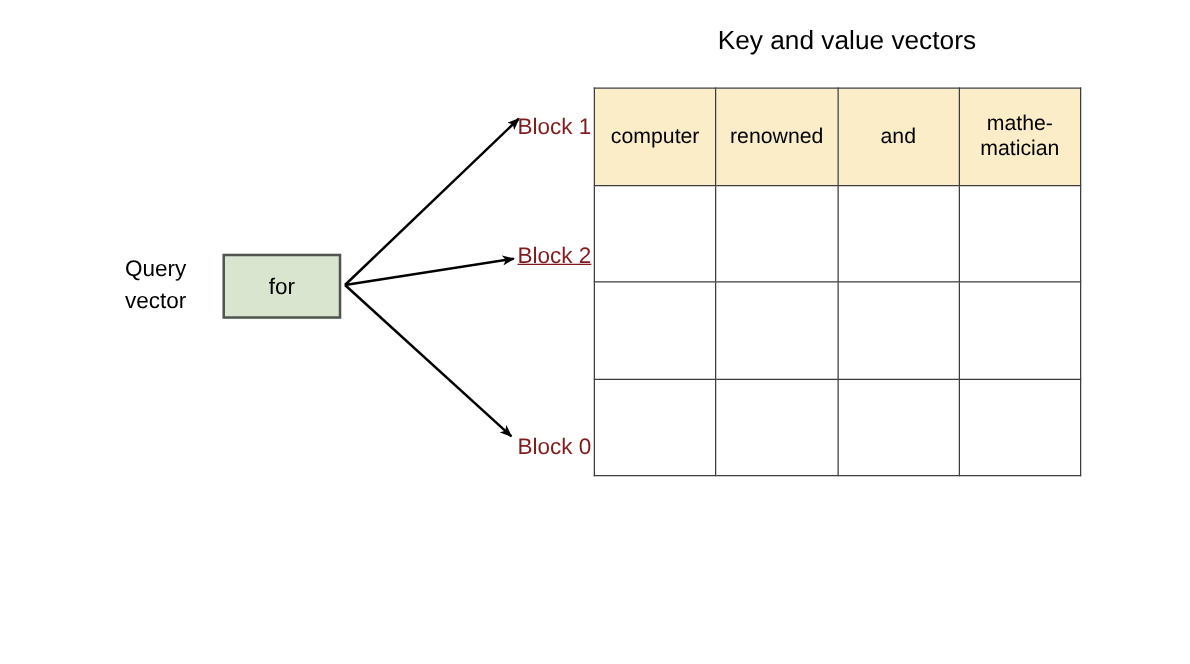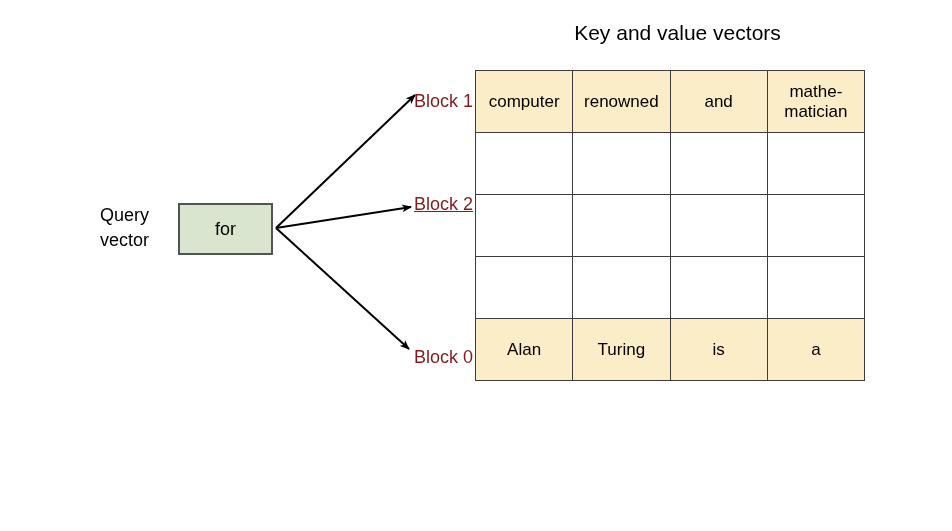--- a/index.html
+++ b/index.html
@@ -206,30 +206,16 @@
           <td class="empty">
             <span class="cell-line"></span>
           </td>
           <td class="empty">
             <span class="cell-line"></span>
           </td>
           <td class="empty">
             <span class="cell-line"></span>
           </td>
         </tr>
-        <tr>
-          <td class="filled">
-            <span class="cell-line">Alan</span>
-          </td>
-          <td class="filled">
-            <span class="cell-line">Turing</span>
-          </td>
-          <td class="filled">
-            <span class="cell-line">is</span>
-          </td>
-          <td class="filled">
-            <span class="cell-line">a</span>
-          </td>
-        </tr>
       </tbody>
   </table>
 
 </div>
 
 </body></html>

